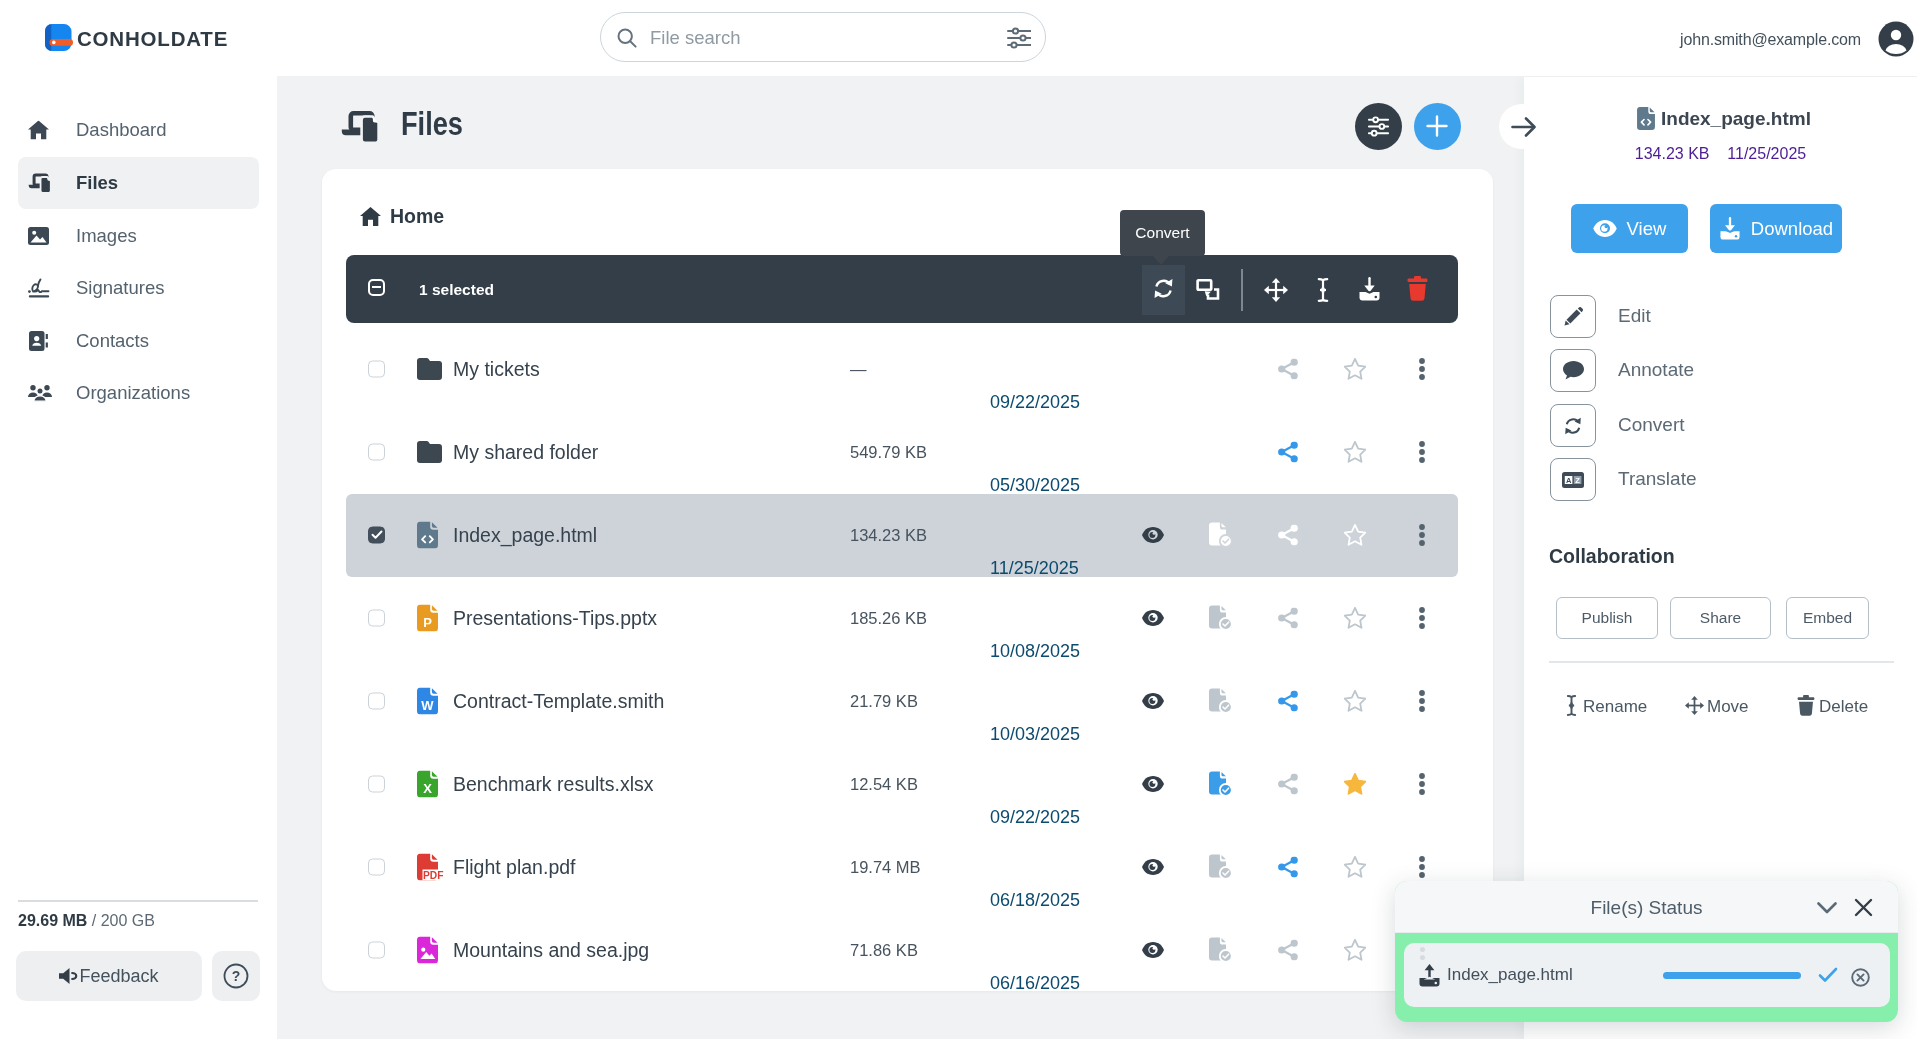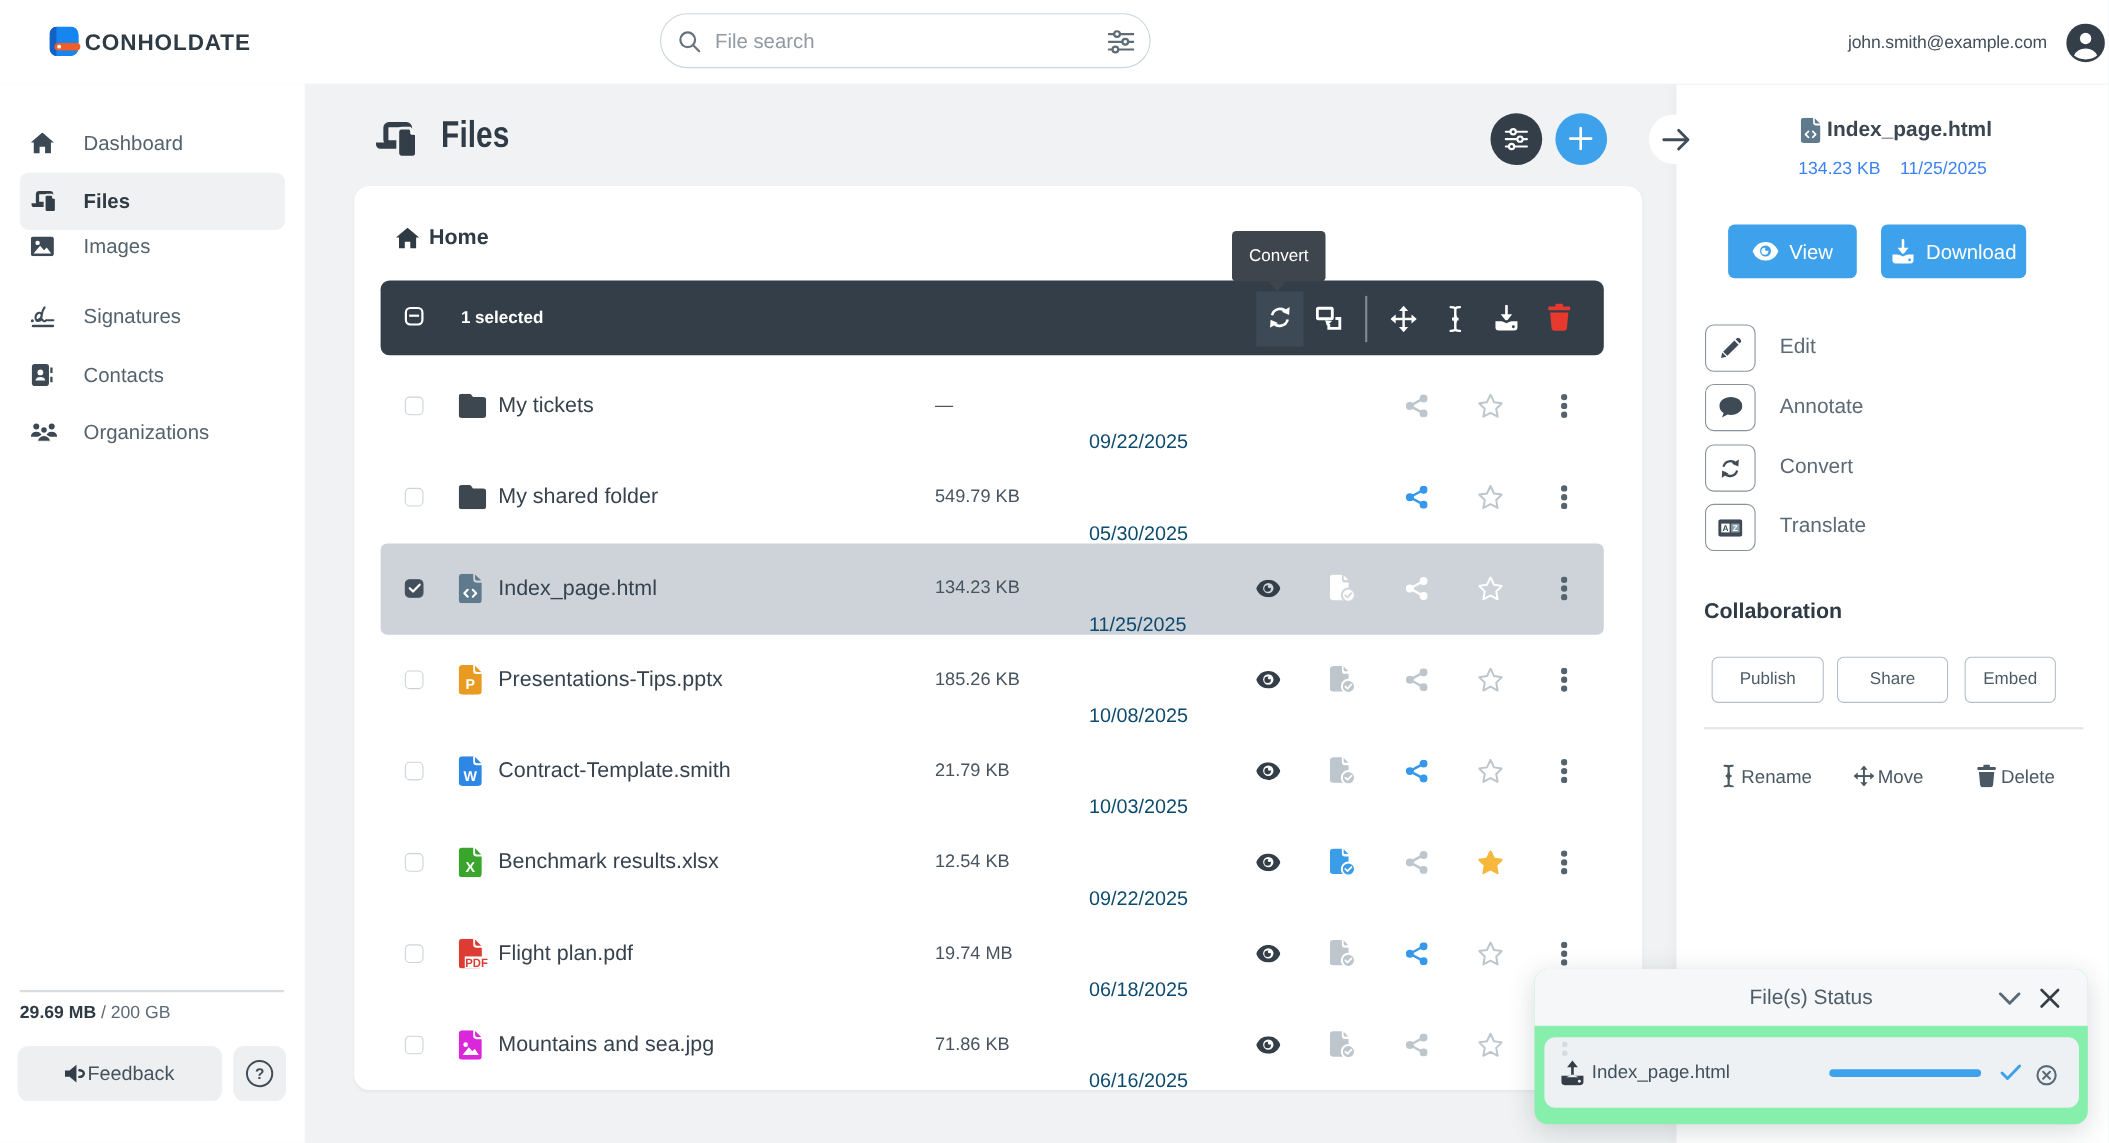--- a/index.html
+++ b/index.html
@@ -570,21 +570,21 @@
   <div class="menuitem" style="top:81px; background:#f0f1f2;">
     <svg class="micon" width="25" height="21" viewBox="0 0 41 35">
         <rect x="9.8" y="4.3" width="21.5" height="16.5" rx="2.8" fill="none" stroke="#333e48" stroke-width="5"></rect>
         <path d="M0.8,20.6 h19.5 v5.6 H4.8 a4,4 0 0 1 -4,-4 Z" fill="#333e48"></path>
         <path d="M24,7.5 h7.6 l6,6 V30.4 a3.4,3.4 0 0 1 -3.4,3.4 h-10.2 a3.4,3.4 0 0 1 -3.4,-3.4 V10.9 a3.4,3.4 0 0 1 3.4,-3.4 Z" fill="#333e48" stroke="#f0f1f2" stroke-width="3"></path>
         <path d="M31.9,8.2 l5.4,5.4 h-3.6 a1.8,1.8 0 0 1 -1.8,-1.8 Z" fill="#f0f1f2"></path>
       </svg>
     <div class="mlabel" style="font-weight:bold; color:#2e3a44;">Files</div>
   </div>
 
-  <div class="menuitem" style="top:122px;">
+  <div class="menuitem" style="top:134px;">
     <svg class="micon" width="21" height="18" viewBox="0 0 21 18">
       <rect x="0" y="0" width="21" height="18" rx="2.5" fill="#3c4954"></rect>
       <circle cx="6.2" cy="5.8" r="2" fill="#fff"></circle>
       <path d="M2.5,15.5 L8.5,8.5 L12,12.5 L14.5,10 L18.5,15.5 Z" fill="#fff"></path>
     </svg>
     <div class="mlabel">Images</div>
   </div>
 
   <div class="menuitem" style="top:186px;">
     <svg class="micon" width="22" height="20" viewBox="0 0 22 20">
@@ -651,21 +651,21 @@
       <svg width="18" height="23" viewBox="0 0 21 27">
         <path d="M3.5,0 h9.7 v5.2 a3,3 0 0 0 3,3 H21 v15.3 a3.5,3.5 0 0 1 -3.5,3.5 h-14 A3.5,3.5 0 0 1 0,23.5 v-20 A3.5,3.5 0 0 1 3.5,0 Z" fill="#5f7a8d"></path>
         <path d="M14.9,0.7 l5.6,5.6 h-3.8 a1.8,1.8 0 0 1 -1.8,-1.8 Z" fill="#5f7a8d"></path>
         <g stroke="#fff" stroke-width="1.9" fill="none" stroke-linecap="round" stroke-linejoin="round">
           <path d="M8.2,14.7 l-3.1,3.1 3.1,3.1"></path>
           <path d="M12.8,14.7 l3.1,3.1 -3.1,3.1"></path>
         </g>
       </svg>
     </div>
 <div class="abs" style="left:137px; top:31px; font-size:19px; font-weight:bold; color:#3c4651;">Index_page.html</div>
-<div class="abs" style="left:0; top:68px; width:393px; text-align:center; font-size:16px; color:#3b82f6;">134.23 KB&nbsp;&nbsp;&nbsp;&nbsp;11/25/2025</div>
+<div class="abs" style="left:0; top:68px; width:393px; text-align:center; font-size:16px; color:#4c1d95;">134.23 KB&nbsp;&nbsp;&nbsp;&nbsp;11/25/2025</div>
 <div class="btn-blue" style="left:47px; top:127px; width:117px; height:49px;">
       <svg width="24" height="17" viewBox="0 0 22 16">
         <path d="M11,0 C5.4,0 1.7,3.6 0,8 c1.7,4.4 5.4,8 11,8 s9.3,-3.6 11,-8 C20.3,3.6 16.6,0 11,0 Z" fill="#fff"></path>
         <circle cx="11" cy="7.7" r="4.7" fill="#3da1ec"></circle>
         <circle cx="10.4" cy="8" r="3" fill="#fff"></circle>
         <circle cx="12.1" cy="6.2" r="1.5" fill="#3da1ec"></circle>
       </svg>
       <span>View</span>
     </div>
 <div class="btn-blue" style="left:186px; top:127px; width:132px; height:49px;">

